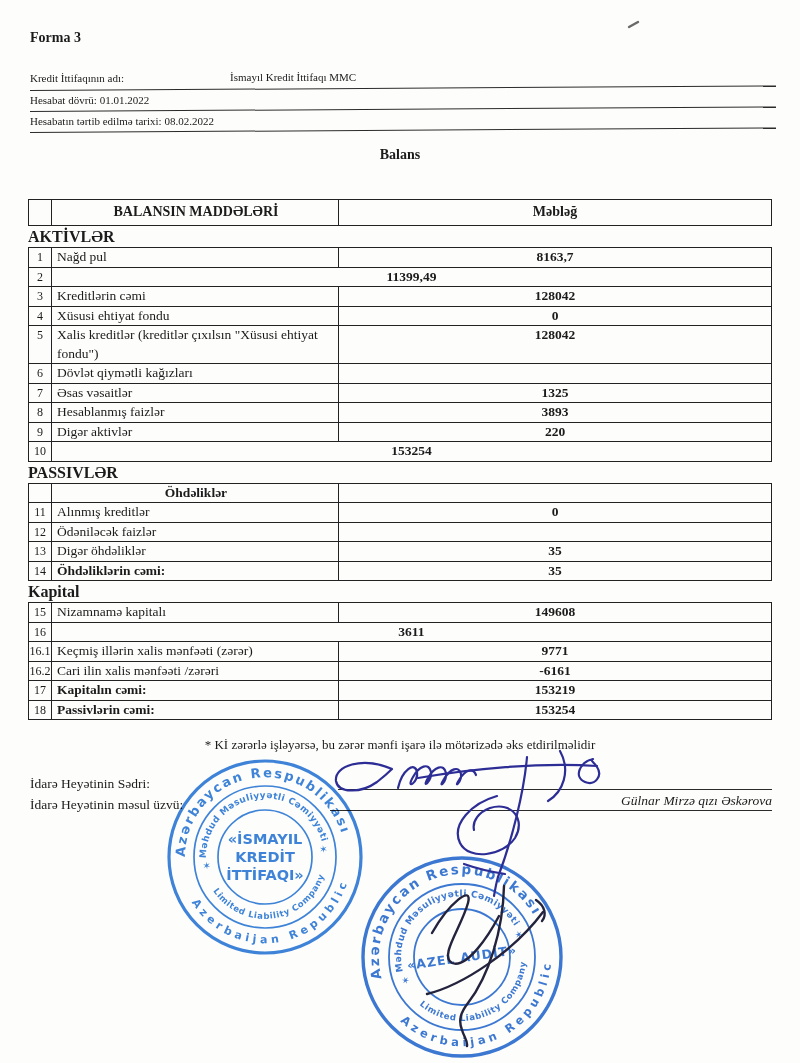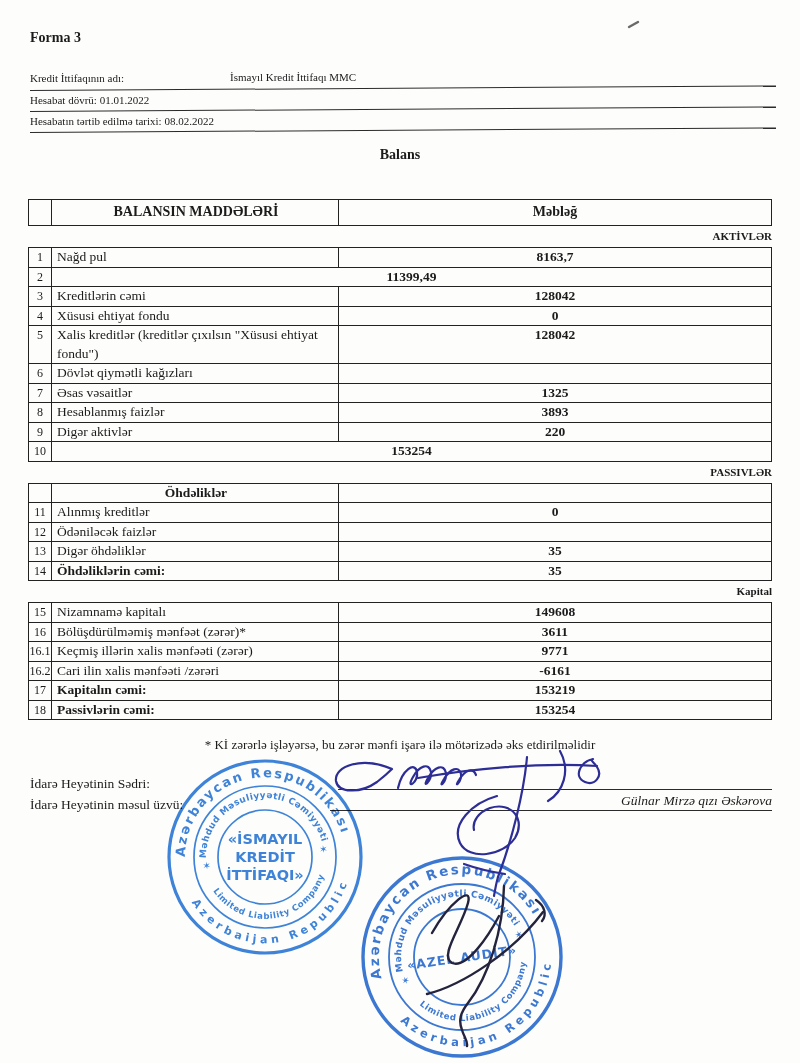--- a/index.html
+++ b/index.html
@@ -20,21 +20,21 @@
   .tbl{left:28px; top:199px; width:744px;}
   .tblock{border:1.6px solid #222; box-sizing:border-box;}
   .trow{display:flex; align-items:stretch;}
   .trow + .trow{border-top:1.5px solid #222;}
   .cell{box-sizing:border-box; line-height:18.5px; min-height:18.5px; font-size:13.5px; display:flex; align-items:center;}
   .c1{width:23px; border-right:1.5px solid #222; justify-content:center; font-size:12px; padding:0; overflow:visible; white-space:nowrap;}
   .c2{width:287px; border-right:1.5px solid #222; padding:0 3px 0 5px;}
   .c3{flex:1; justify-content:center; font-weight:bold; text-align:center;}
   .hdr .c2, .hdr .c3{justify-content:center; font-weight:bold; font-size:14px; min-height:25px;}
   .hdr .c1{min-height:25px;}
-  .band{height:21px; line-height:21px; text-align:right; font-weight:bold; font-size:11px;}
+  .band{height:21px; line-height:21px; text-align:left; font-weight:bold; font-size:16px;}
   .bold-row .c2{font-weight:bold;}
   .subhdr .c2{justify-content:center; font-weight:bold;}
   
   .footnote{left:0; top:737px; width:800px; text-align:center; font-size:13px;}
   
   .sig-label{left:30px; font-size:13.5px;}
   .sig-line{height:0; border-top:1.5px solid #2b2b2b;}
   .sig-name{font-style:italic; font-size:13.5px; text-align:right; right:28px;}
   
   .stamp{mix-blend-mode:multiply; opacity:.93;}
@@ -154,21 +154,20 @@
     <div class="band">Kapital</div>
 
     <div class="tblock">
       <div class="trow">
           <div class="cell c1">15</div>
           <div class="cell c2">Nizamnamə kapitalı</div>
           <div class="cell c3">149608</div>
         </div>
       <div class="trow">
           <div class="cell c1">16</div>
-          <div class="cell c2">Bölüşdürülməmiş mənfəət (zərər)*</div>
           <div class="cell c3">3611</div>
         </div>
       <div class="trow">
           <div class="cell c1">16.1</div>
           <div class="cell c2">Keçmiş illərin xalis mənfəəti (zərər)</div>
           <div class="cell c3">9771</div>
         </div>
       <div class="trow">
           <div class="cell c1">16.2</div>
           <div class="cell c2">Cari ilin xalis mənfəəti /zərəri</div>

